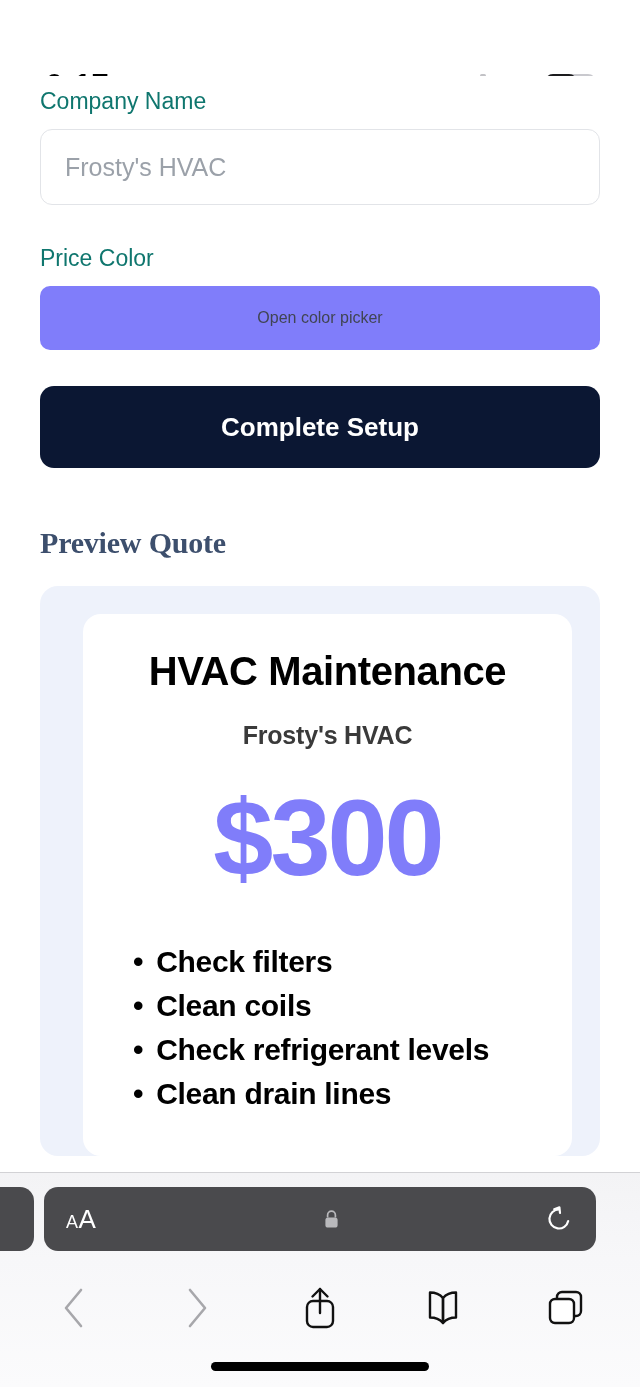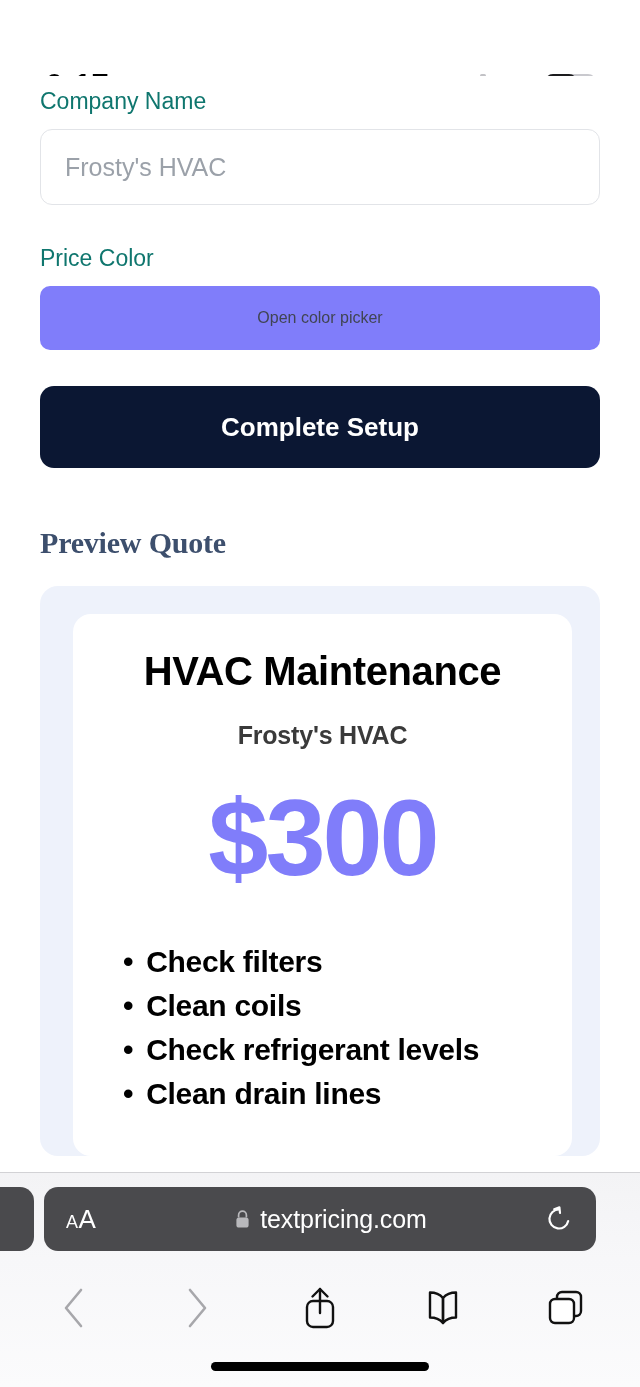--- a/index.html
+++ b/index.html
@@ -88,21 +88,21 @@
     display:flex; align-items:center; justify-content:center;
     margin-top:36px;
   }
 
   h2.section-title {
     font-size:30px; font-weight:700; color:#3d4f6d;
     margin-top:58px; margin-bottom:26px; letter-spacing:-0.2px;font-family:Liberation Serif, serif;
   }
 
   .preview-panel {
-    background:#eef2fb; border-radius:18px; padding:28px 28px 0 33px;
+    background:#eef2fb; border-radius:18px; padding:28px 28px 0 43px;
     min-height:520px;
   }
   .quote-card {
     background:#ffffff; border-radius:18px; padding:34px 26px 40px 26px;
     min-height:480px;
   }
   .quote-title {
     font-size:40px; font-weight:700; color:#000; text-align:center;
     line-height:1.17; letter-spacing:-0.4px;
   }
@@ -232,21 +232,20 @@
       <div class="urlbar">
         <div class="aa-btn">
           <span class="small">A</span>
           <span class="big">A</span>
         </div>
         <div class="url-center">
           <svg class="lock" viewBox="0 0 15 19">
             <path d="M3.6 7.5V5.3C3.6 3 5.3 1.2 7.5 1.2S11.4 3 11.4 5.3v2.2" fill="none" stroke="#b9b9bc" stroke-width="1.7"></path>
             <rect x="1.4" y="7.4" width="12.2" height="10.2" rx="2.6" fill="#b9b9bc"></rect>
           </svg>
-          <span class="url-text">textpricing.com</span>
         </div>
         <svg class="reload" viewBox="0 0 30 30">
           <path d="M15 5.5A9.5 9.5 0 1 0 24.2 17" fill="none" stroke="#fff" stroke-width="2.2" stroke-linecap="round"></path>
           <path d="M10.2 5.2L15.4 3.4 16 9" fill="none" stroke="#fff" stroke-width="2.2" stroke-linecap="round" stroke-linejoin="round"></path>
         </svg>
       </div>
     </div>
 
     <div class="toolbar">
       <button class="tb-btn">

